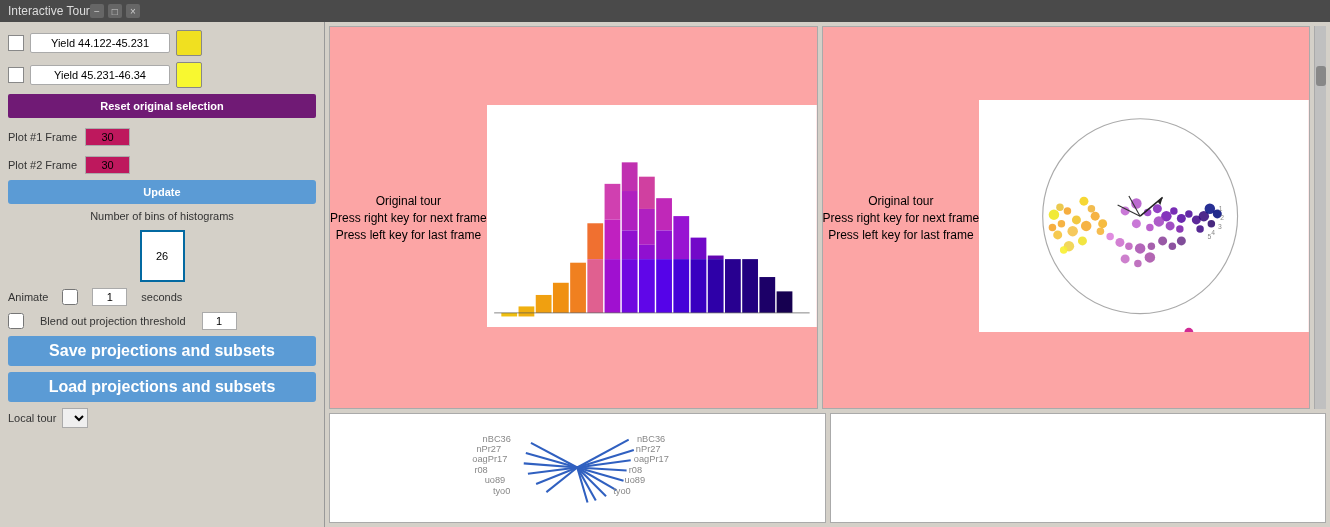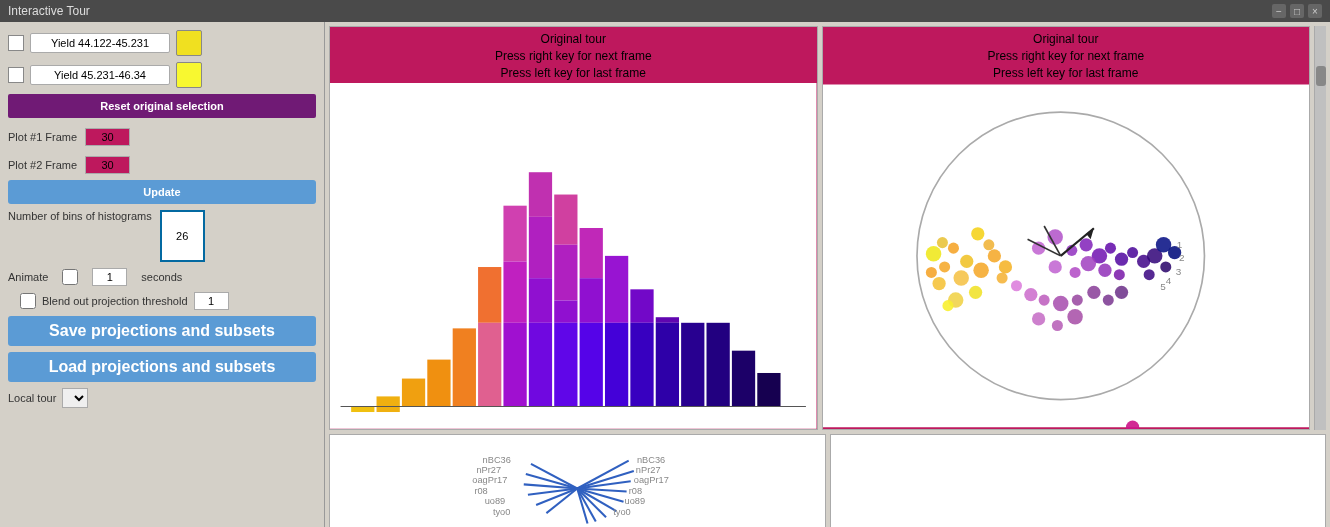--- a/index.html
+++ b/index.html
@@ -12,21 +12,21 @@
       height: 527px;
       overflow: hidden;
     }
     .title-bar {
       background: #4a4a4a;
       color: #ddd;
       font-size: 12px;
       padding: 3px 8px;
       display: flex;
       align-items: center;
-      justify-content: space-between;
+      justify-content: flex-start;
       height: 22px;
     }
     .title-bar-controls {
       display: flex;
       gap: 4px;
     }
     .title-bar-btn {
       width: 14px;
       height: 14px;
       border-radius: 2px;
@@ -118,21 +118,23 @@
       border: none;
       padding: 6px 10px;
       border-radius: 3px;
       cursor: pointer;
       font-size: 11px;
       font-weight: bold;
       width: 100%;
     }
     .bins-row {
       display: flex;
+      align-items: center;
       gap: 8px;
+      flex-direction: column;
     }
     .bins-input {
       width: 45px;
       padding: 18px 4px;
       border: 2px solid #0369a1;
       background: white;
       font-size: 11px;
       text-align: center;
     }
     .animate-row {
@@ -149,22 +151,21 @@
       width: 35px;
       padding: 2px 4px;
       border: 1px solid #aaa;
       background: white;
       font-size: 11px;
       text-align: center;
     }
     .blend-row {
       display: flex;
       align-items: center;
-      gap: 6px;
-      margin-left: 12px;
+      gap: 16px;
     }
     .blend-checkbox {
       width: 16px;
       height: 16px;
       cursor: pointer;
     }
     .blend-input {
       width: 35px;
       padding: 2px 4px;
       border: 1px solid #aaa;
@@ -202,24 +203,23 @@
       gap: 4px;
       padding: 4px;
     }
     .plots-top {
       display: flex;
       gap: 4px;
       flex: 1;
     }
     .plot-container {
       flex: 1;
-      background: #be185d;
-      border: 1px solid #aaa;
-      display: flex;
-      flex-direction: column;
+      background: #fca5a5;
+      border: 1px solid #aaa;
+      display: flex;
       align-items: center;
     }
     .plot-title {
       font-size: 12px;
       text-align: center;
       padding: 4px 0 2px;
       line-height: 1.4;
     }
     .plot-canvas {
       flex: 1;

